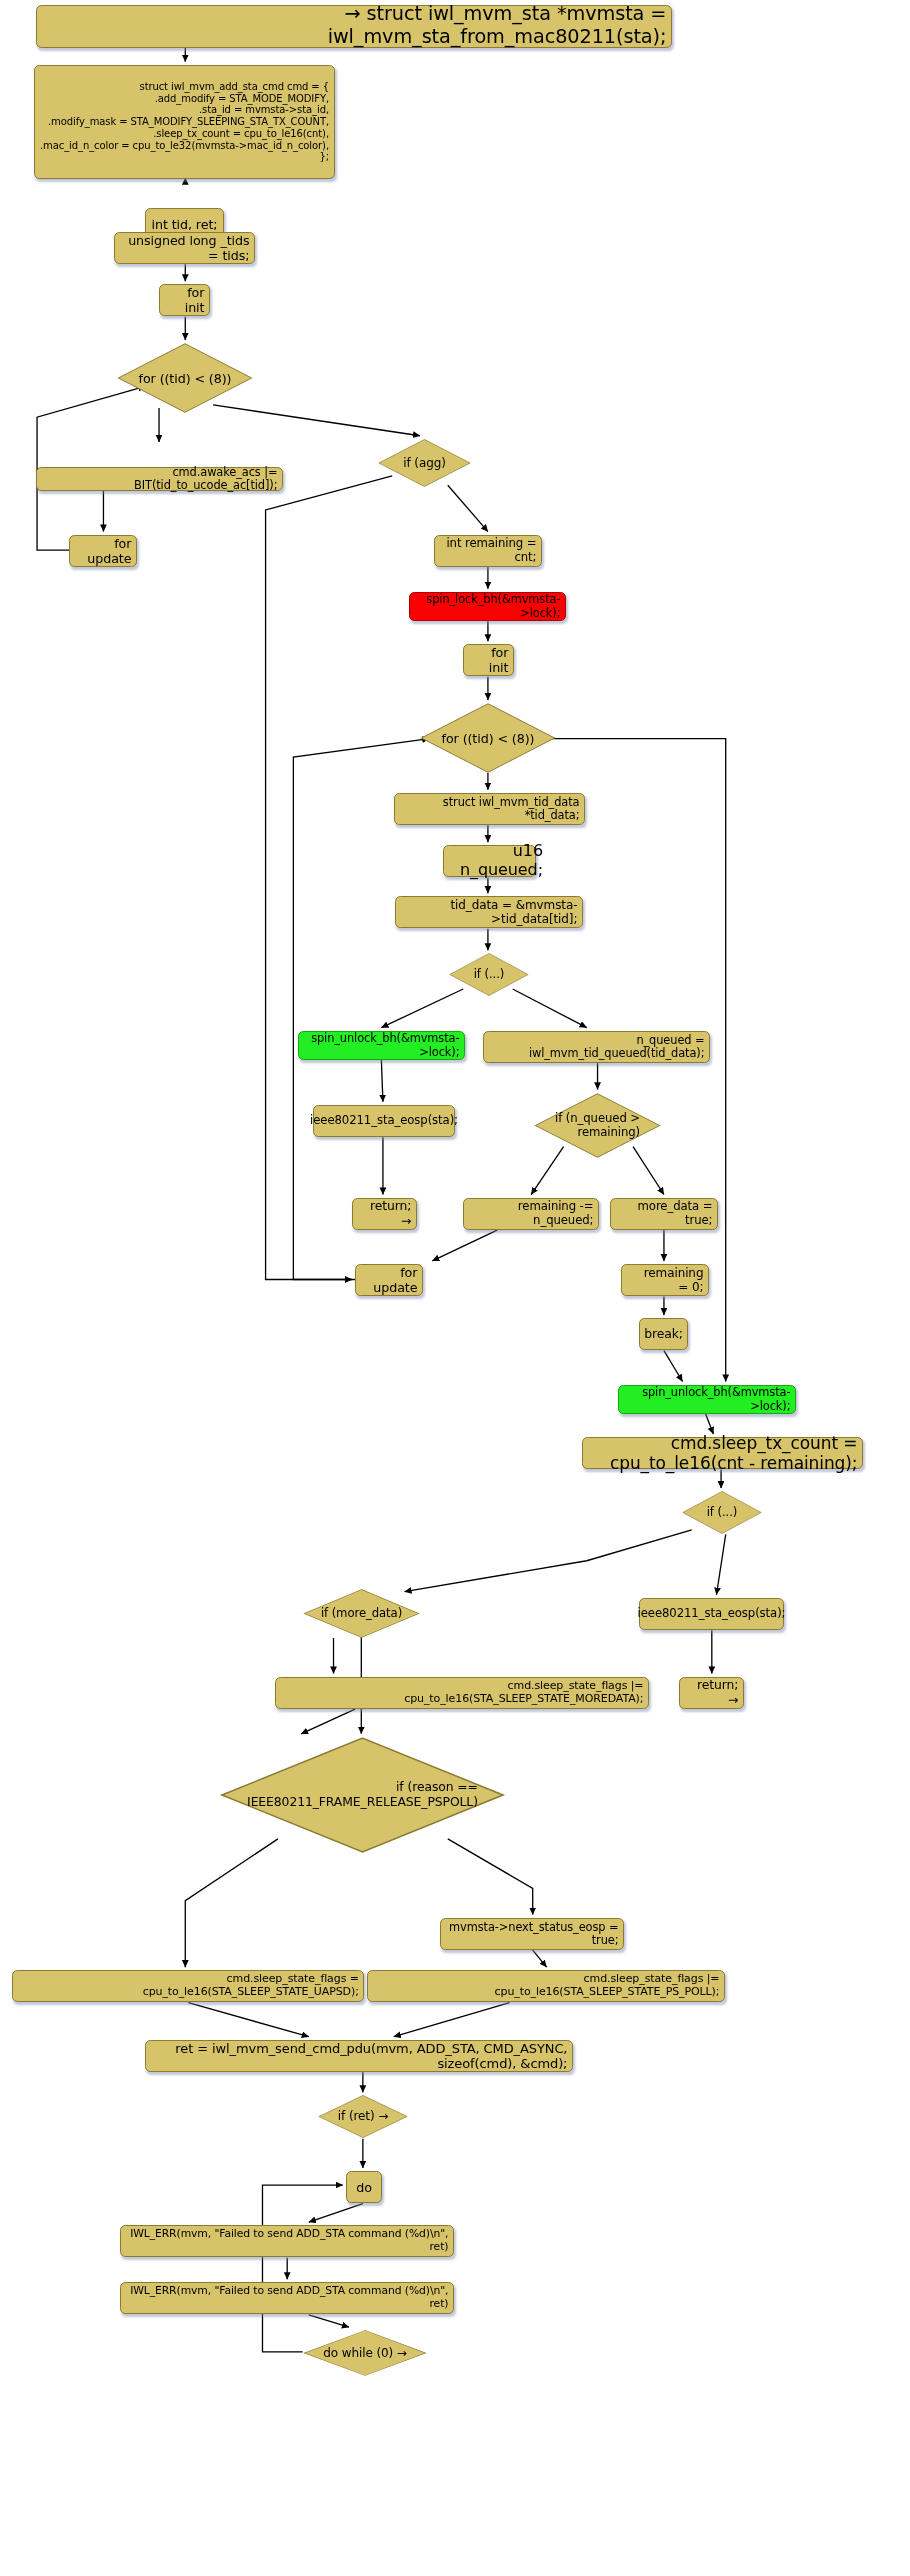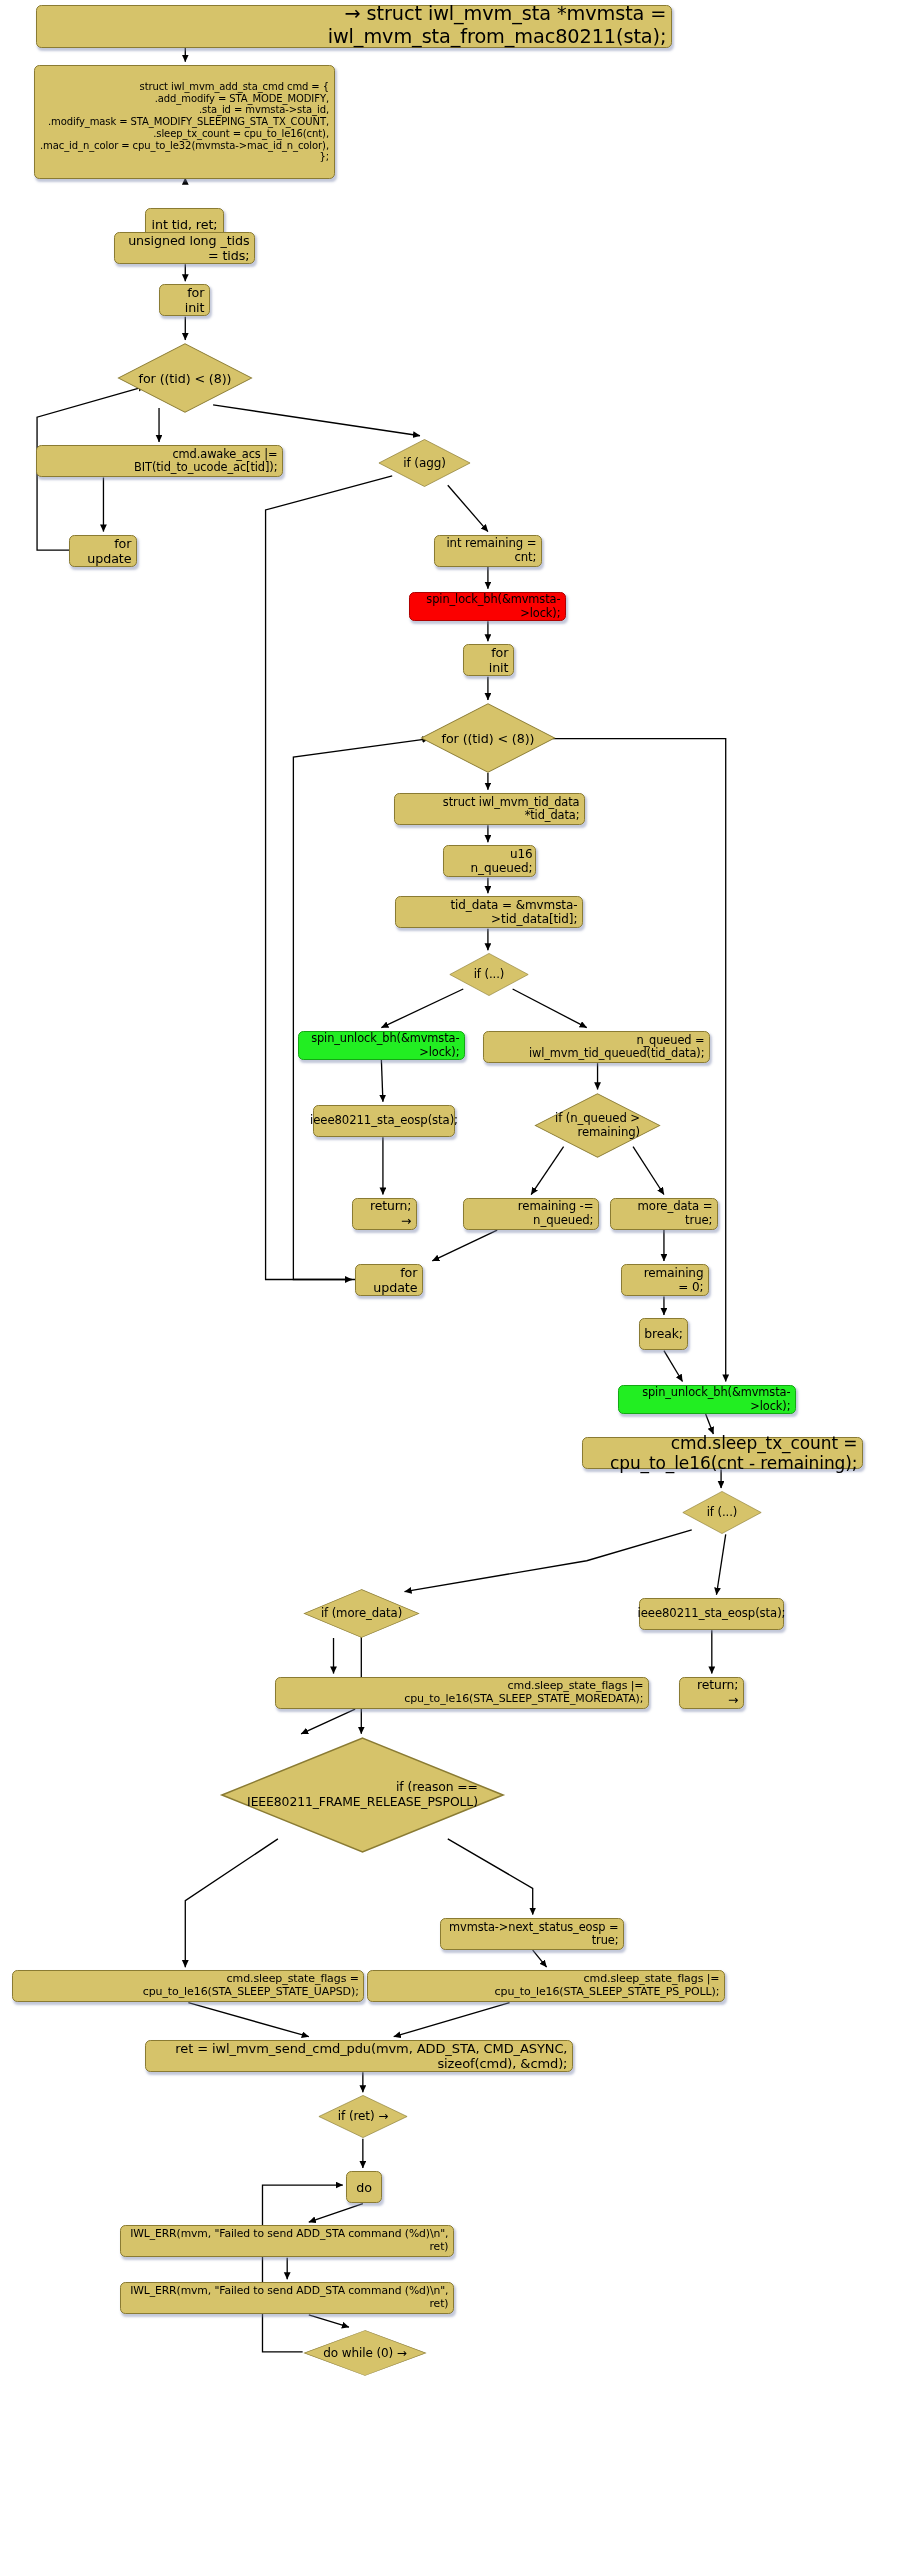--- a/index.html
+++ b/index.html
@@ -144,33 +144,33 @@
 .modify_mask = STA_MODIFY_SLEEPING_STA_TX_COUNT,
 .sleep_tx_count = cpu_to_le16(cnt),
 .mac_id_n_color = cpu_to_le32(mvmsta-&gt;mac_id_n_color),
 };</div></div>
       <div class="node box" style="left: 145px; top: 181px; width: 79px; height: 32px; margin-top: 27px;"><div class="nlabel multiline" style="font-size: 12.7px;">int tid, ret;</div></div>
       <div class="node box" style="left: 114px; top: 232px; width: 141px; height: 32px;"><div class="nlabel multiline" style="font-size: 12.7px;">unsigned long _tids = tids;</div></div>
       <div class="node box" style="left: 159px; top: 284px; width: 51px; height: 32px;"><div class="nlabel multiline" style="font-size: 12.7px;">for init</div></div>
       <div class="node diamond" style="left: 117px; top: 343px; width: 136px; height: 70px;"><svg class="dshape" viewBox="0 0 100 100" preserveAspectRatio="none">
           <polygon points="50,1 99,50 50,99 1,50" fill="#d6c36a" stroke="#8a7b33" stroke-width="1"></polygon>
         </svg><div class="dlabel multiline" style="font-size: 12.7px;">for ((tid) &lt; (8))</div></div>
-      <div class="node box" style="left: 36px; top: 445px; width: 247px; height: 32px;"><div class="nlabel multiline" style="font-size: 11.4px;">cmd.awake_acs |= BIT(tid_to_ucode_ac[tid]);</div></div>
+      <div class="node box" style="left: 36px; top: 467px; width: 247px; height: 24px;"><div class="nlabel multiline" style="font-size: 11.4px;">cmd.awake_acs |= BIT(tid_to_ucode_ac[tid]);</div></div>
       <div class="node diamond" style="left: 378px; top: 439px; width: 93px; height: 48px;"><svg class="dshape" viewBox="0 0 100 100" preserveAspectRatio="none">
           <polygon points="50,1 99,50 50,99 1,50" fill="#d6c36a" stroke="#8a7b33" stroke-width="1"></polygon>
         </svg><div class="dlabel multiline" style="font-size: 12px;">if (agg)</div></div>
       <div class="node box" style="left: 69px; top: 535px; width: 68px; height: 32px;"><div class="nlabel multiline" style="font-size: 12.7px;">for update</div></div>
       <div class="node box" style="left: 434px; top: 535px; width: 108px; height: 32px;"><div class="nlabel multiline" style="font-size: 11.7px;">int remaining = cnt;</div></div>
       <div class="node box red" style="left: 409px; top: 592px; width: 157px; height: 29px;"><div class="nlabel multiline" style="font-size: 11.4px;">spin_lock_bh(&amp;mvmsta-&gt;lock);</div></div>
       <div class="node box" style="left: 463px; top: 644px; width: 51px; height: 32px;"><div class="nlabel multiline" style="font-size: 12.7px;">for init</div></div>
       <div class="node diamond" style="left: 420px; top: 703px; width: 136px; height: 70px;"><svg class="dshape" viewBox="0 0 100 100" preserveAspectRatio="none">
           <polygon points="50,1 99,50 50,99 1,50" fill="#d6c36a" stroke="#8a7b33" stroke-width="1"></polygon>
         </svg><div class="dlabel multiline" style="font-size: 12.7px;">for ((tid) &lt; (8))</div></div>
       <div class="node box" style="left: 394px; top: 793px; width: 191px; height: 32px;"><div class="nlabel multiline" style="font-size: 11.4px;">struct iwl_mvm_tid_data *tid_data;</div></div>
-      <div class="node box" style="left: 443px; top: 845px; width: 93px; height: 32px;"><div class="nlabel multiline" style="font-size: 12px; margin-left: 24px;">u16 n_queued;</div></div>
+      <div class="node box" style="left: 443px; top: 845px; width: 93px; height: 32px;"><div class="nlabel multiline" style="font-size: 16px; margin-left: 24px;">u16 n_queued;</div></div>
       <div class="node box" style="left: 395px; top: 896px; width: 188px; height: 32px;"><div class="nlabel multiline" style="font-size: 12px;">tid_data = &amp;mvmsta-&gt;tid_data[tid];</div></div>
       <div class="node diamond" style="left: 449px; top: 953px; width: 80px; height: 43px;"><svg class="dshape" viewBox="0 0 100 100" preserveAspectRatio="none">
           <polygon points="50,1 99,50 50,99 1,50" fill="#d6c36a" stroke="#8a7b33" stroke-width="1"></polygon>
         </svg><div class="dlabel multiline" style="font-size: 11.7px;">if (...)</div></div>
       <div class="node box green" style="left: 298px; top: 1031px; width: 167px; height: 29px;"><div class="nlabel multiline" style="font-size: 11.4px;">spin_unlock_bh(&amp;mvmsta-&gt;lock);</div></div>
       <div class="node box" style="left: 483px; top: 1031px; width: 227px; height: 32px;"><div class="nlabel multiline" style="font-size: 11.4px;">n_queued = iwl_mvm_tid_queued(tid_data);</div></div>
       <div class="node box" style="left: 313px; top: 1105px; width: 142px; height: 32px;"><div class="nlabel multiline" style="font-size: 11.7px;">ieee80211_sta_eosp(sta);</div></div>
       <div class="node diamond" style="left: 534px; top: 1093px; width: 127px; height: 65px;"><svg class="dshape" viewBox="0 0 100 100" preserveAspectRatio="none">
           <polygon points="50,1 99,50 50,99 1,50" fill="#d6c36a" stroke="#8a7b33" stroke-width="1"></polygon>
         </svg><div class="dlabel multiline" style="font-size: 11.7px;">if (n_queued &gt;

